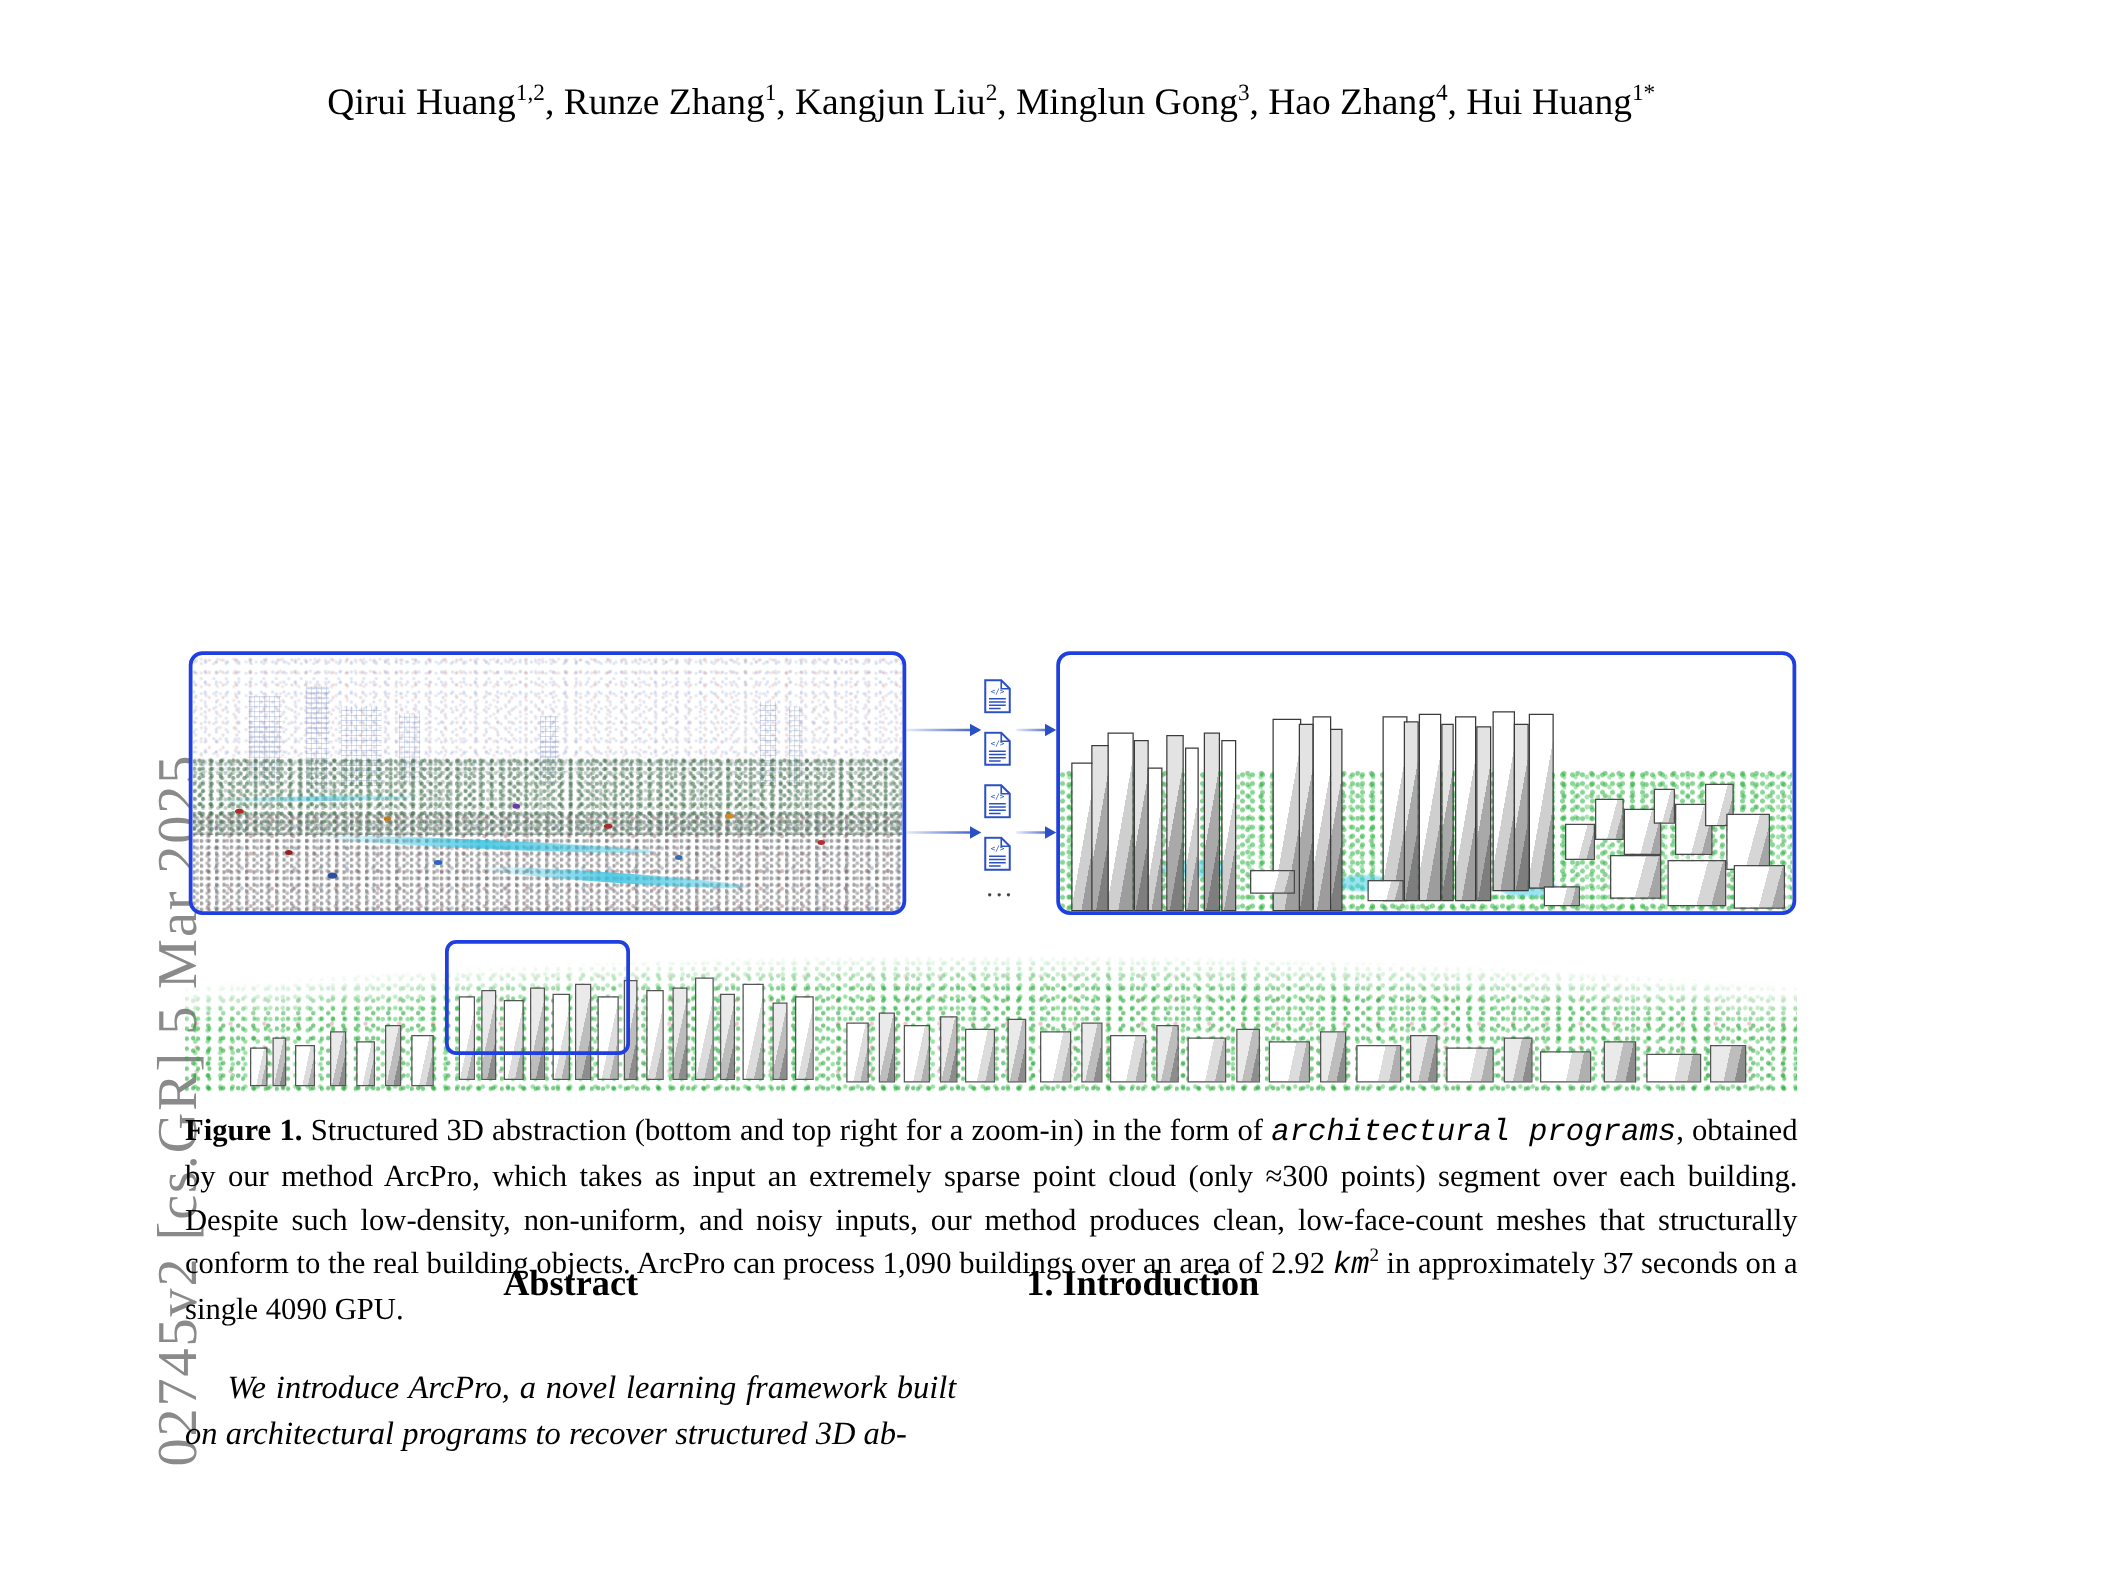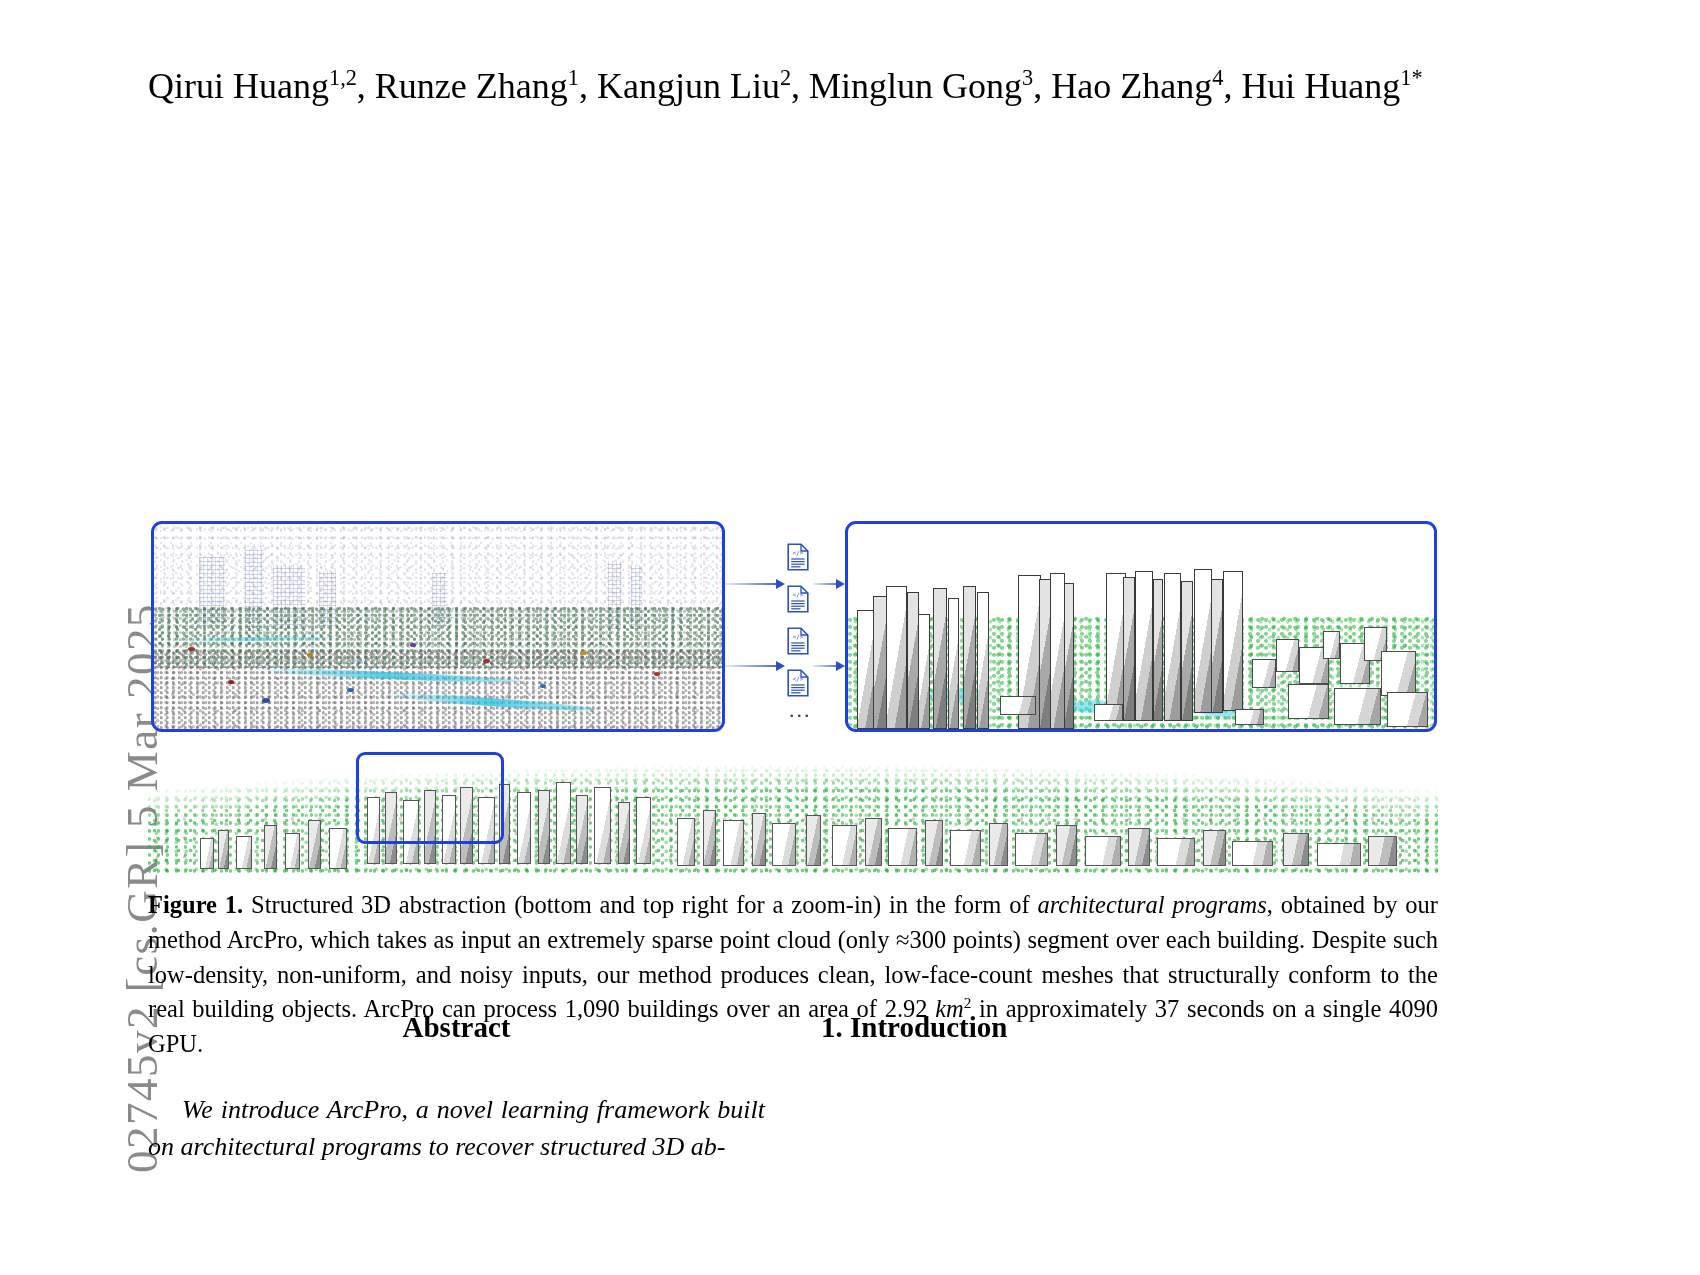--- a/index.html
+++ b/index.html
@@ -46,22 +46,22 @@
     padding-top: 270px;
     font-size: 39px;
     font-weight: bold;
     text-align: center;
     line-height: 1.18;
     letter-spacing: 0.1px;
   }
 
   #authors-block {
     margin-top: 62px;
-    text-align: left;
-    font-size: 36px;
+    text-align: center;
+    font-size: 30px;
     line-height: 1.36;
   }
   #authors-line { white-space: nowrap; }
   #affil-line { white-space: nowrap; }
   sup { font-size: 0.62em; vertical-align: super; line-height: 0; }
 
   
   #figure-1 {
     position: absolute;
     left: 0;
@@ -218,21 +218,21 @@
   .cb.d { background: linear-gradient(102deg,#eaeaea 0 48%, #bdbdbd 48% 75%, #8d8d8d 75% 100%); }
 
   
   #figure-caption {
     position: absolute;
     left: 0; top: 888px; width: 1290px;
     font-size: 24.5px;
     line-height: 1.42;
     text-align: justify;
   }
-  #figure-caption i { font-style: italic; }
+  #figure-caption i { font-style: italic; font-family: Liberation Mono, monospace; }
 
   
   #columns {
     position: absolute;
     left: 0; top: 1010px; width: 1290px; height: 265px;
     display: flex;
     gap: 56px;
   }
   .col { width: 624px; }
   .col-head {

